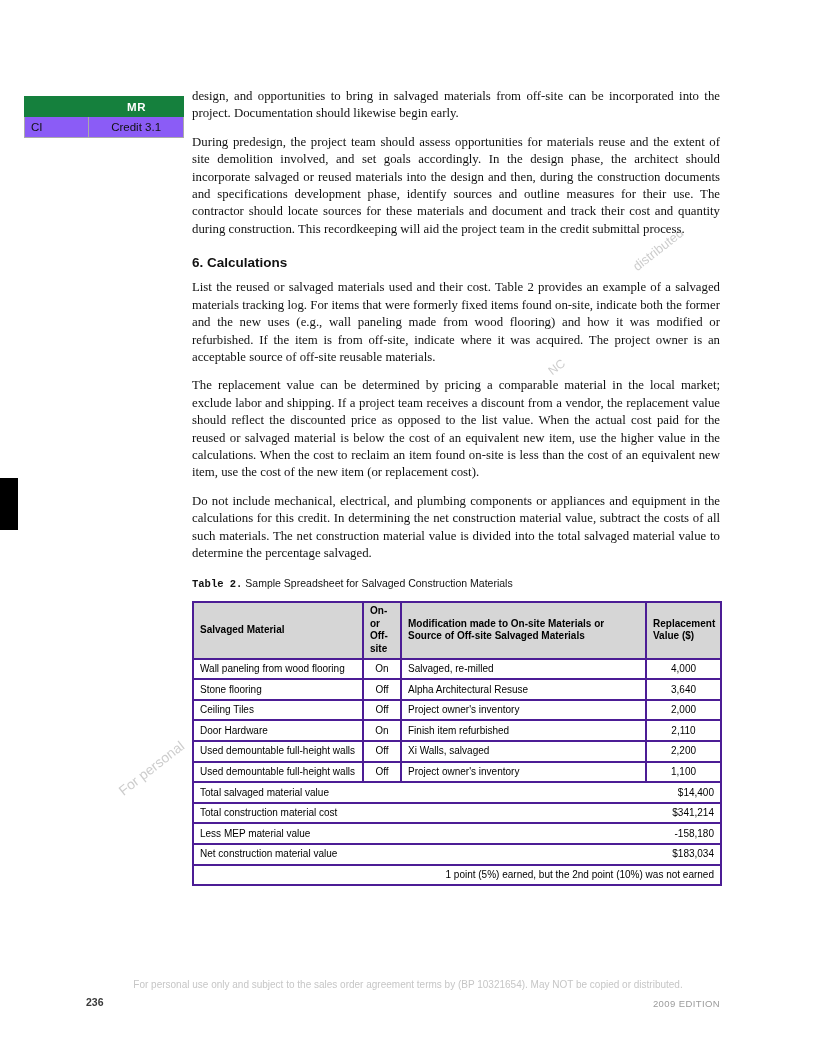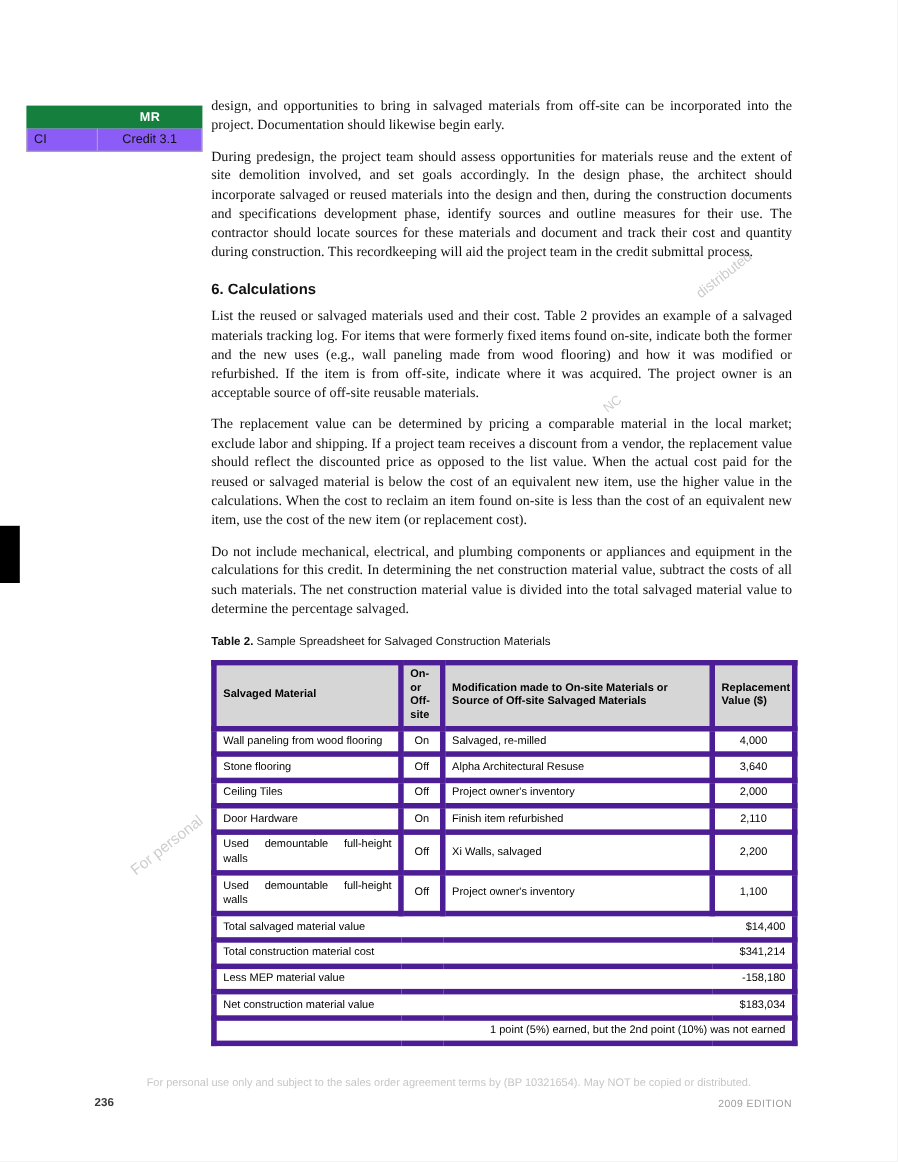--- a/index.html
+++ b/index.html
@@ -51,30 +51,30 @@
   }
   .content p{margin:0 0 11px 0;}
   .content h2{
     font-family:Liberation Sans, sans-serif;
     font-size:13.5px;font-weight:bold;margin:16px 0 7px 0;text-align:left;
   }
   .table-caption{
     font-family:"Liberation Sans", sans-serif;
     font-size:10.5px;margin:14px 0 9px 0;text-align:left;
   }
-  .table-caption .cap-bold{font-weight:bold;}
+  .table-caption .cap-bold{font-weight:bold;font-family:Liberation Mono, monospace;}
 
   
   table.salvage{
     width:528px;border-collapse:collapse;
     font-family:"Liberation Sans", sans-serif;
     font-size:10px;color:#000;table-layout:fixed;
   }
   table.salvage th, table.salvage td{
-    border:5px solid #4c1d95;padding:2.5px 6px;vertical-align:middle;
+    border:2px solid #4c1d95;padding:2.5px 6px;vertical-align:middle;
     box-sizing:border-box;overflow:hidden;margin-left:15px;
   }
   table.salvage thead th{
     background:#d6d6d6;font-weight:bold;text-align:left;line-height:1.25;
   }
   th.pre{white-space:pre-line;}
   th.ctr{text-align:center;}
   td.ctr{text-align:center;}
   td.num{text-align:center;}
   .sumrow-inner{display:flex;justify-content:space-between;}

